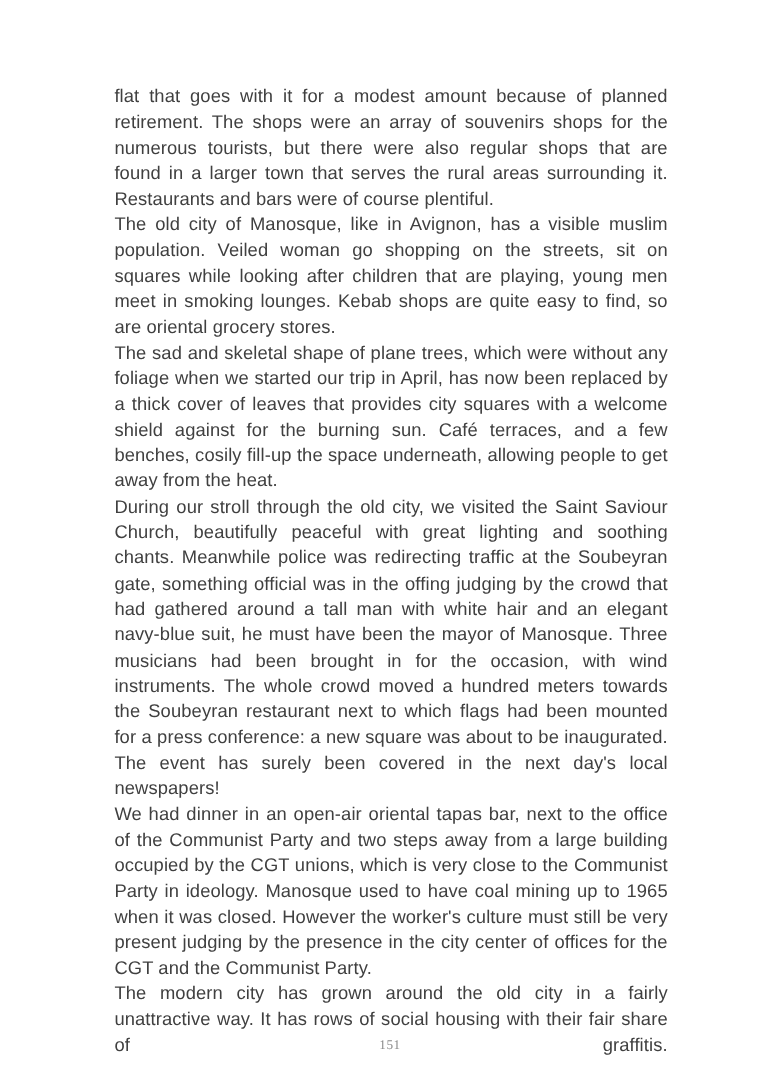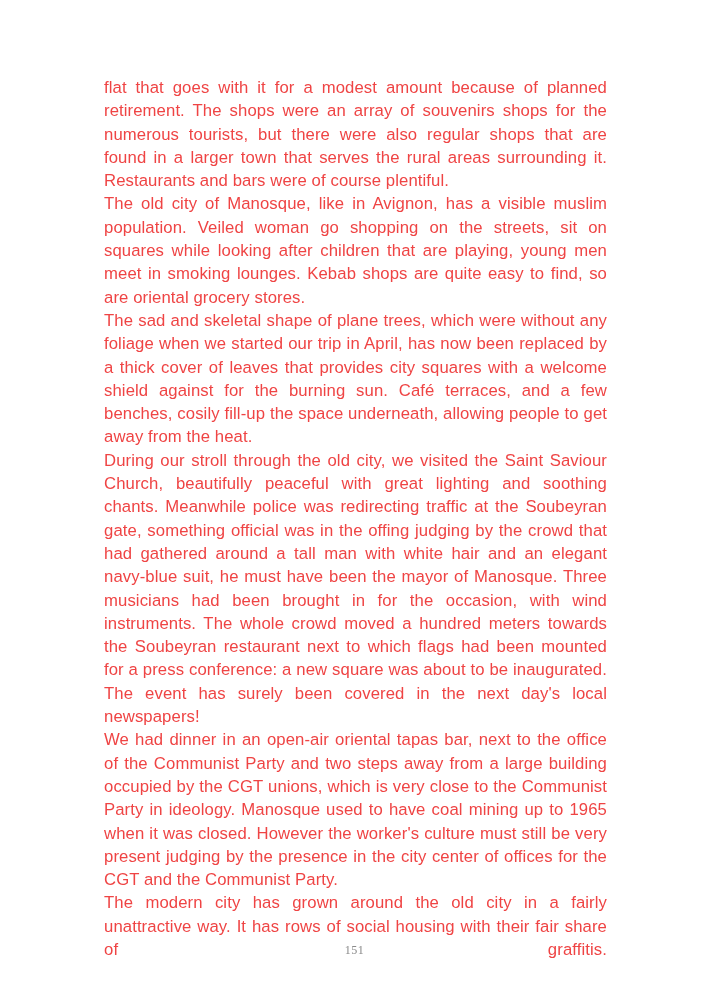--- a/index.html
+++ b/index.html
@@ -13,21 +13,21 @@
     height: 992px;
     background: #ffffff;
     overflow: hidden;
     font-family: "Liberation Sans", "DejaVu Sans", sans-serif;
   }
   .text-block {
     position: absolute;
     top: 76px;
     left: 104px;
     width: 503px;
-    color: #ef4444;
+    color: #404040;
     font-size: 16.7px;
     line-height: 23.3px;
     text-align: justify;
     letter-spacing: 0.1px;
   }
   .text-block p {
     margin: 0;
     padding: 0;
   }
   

